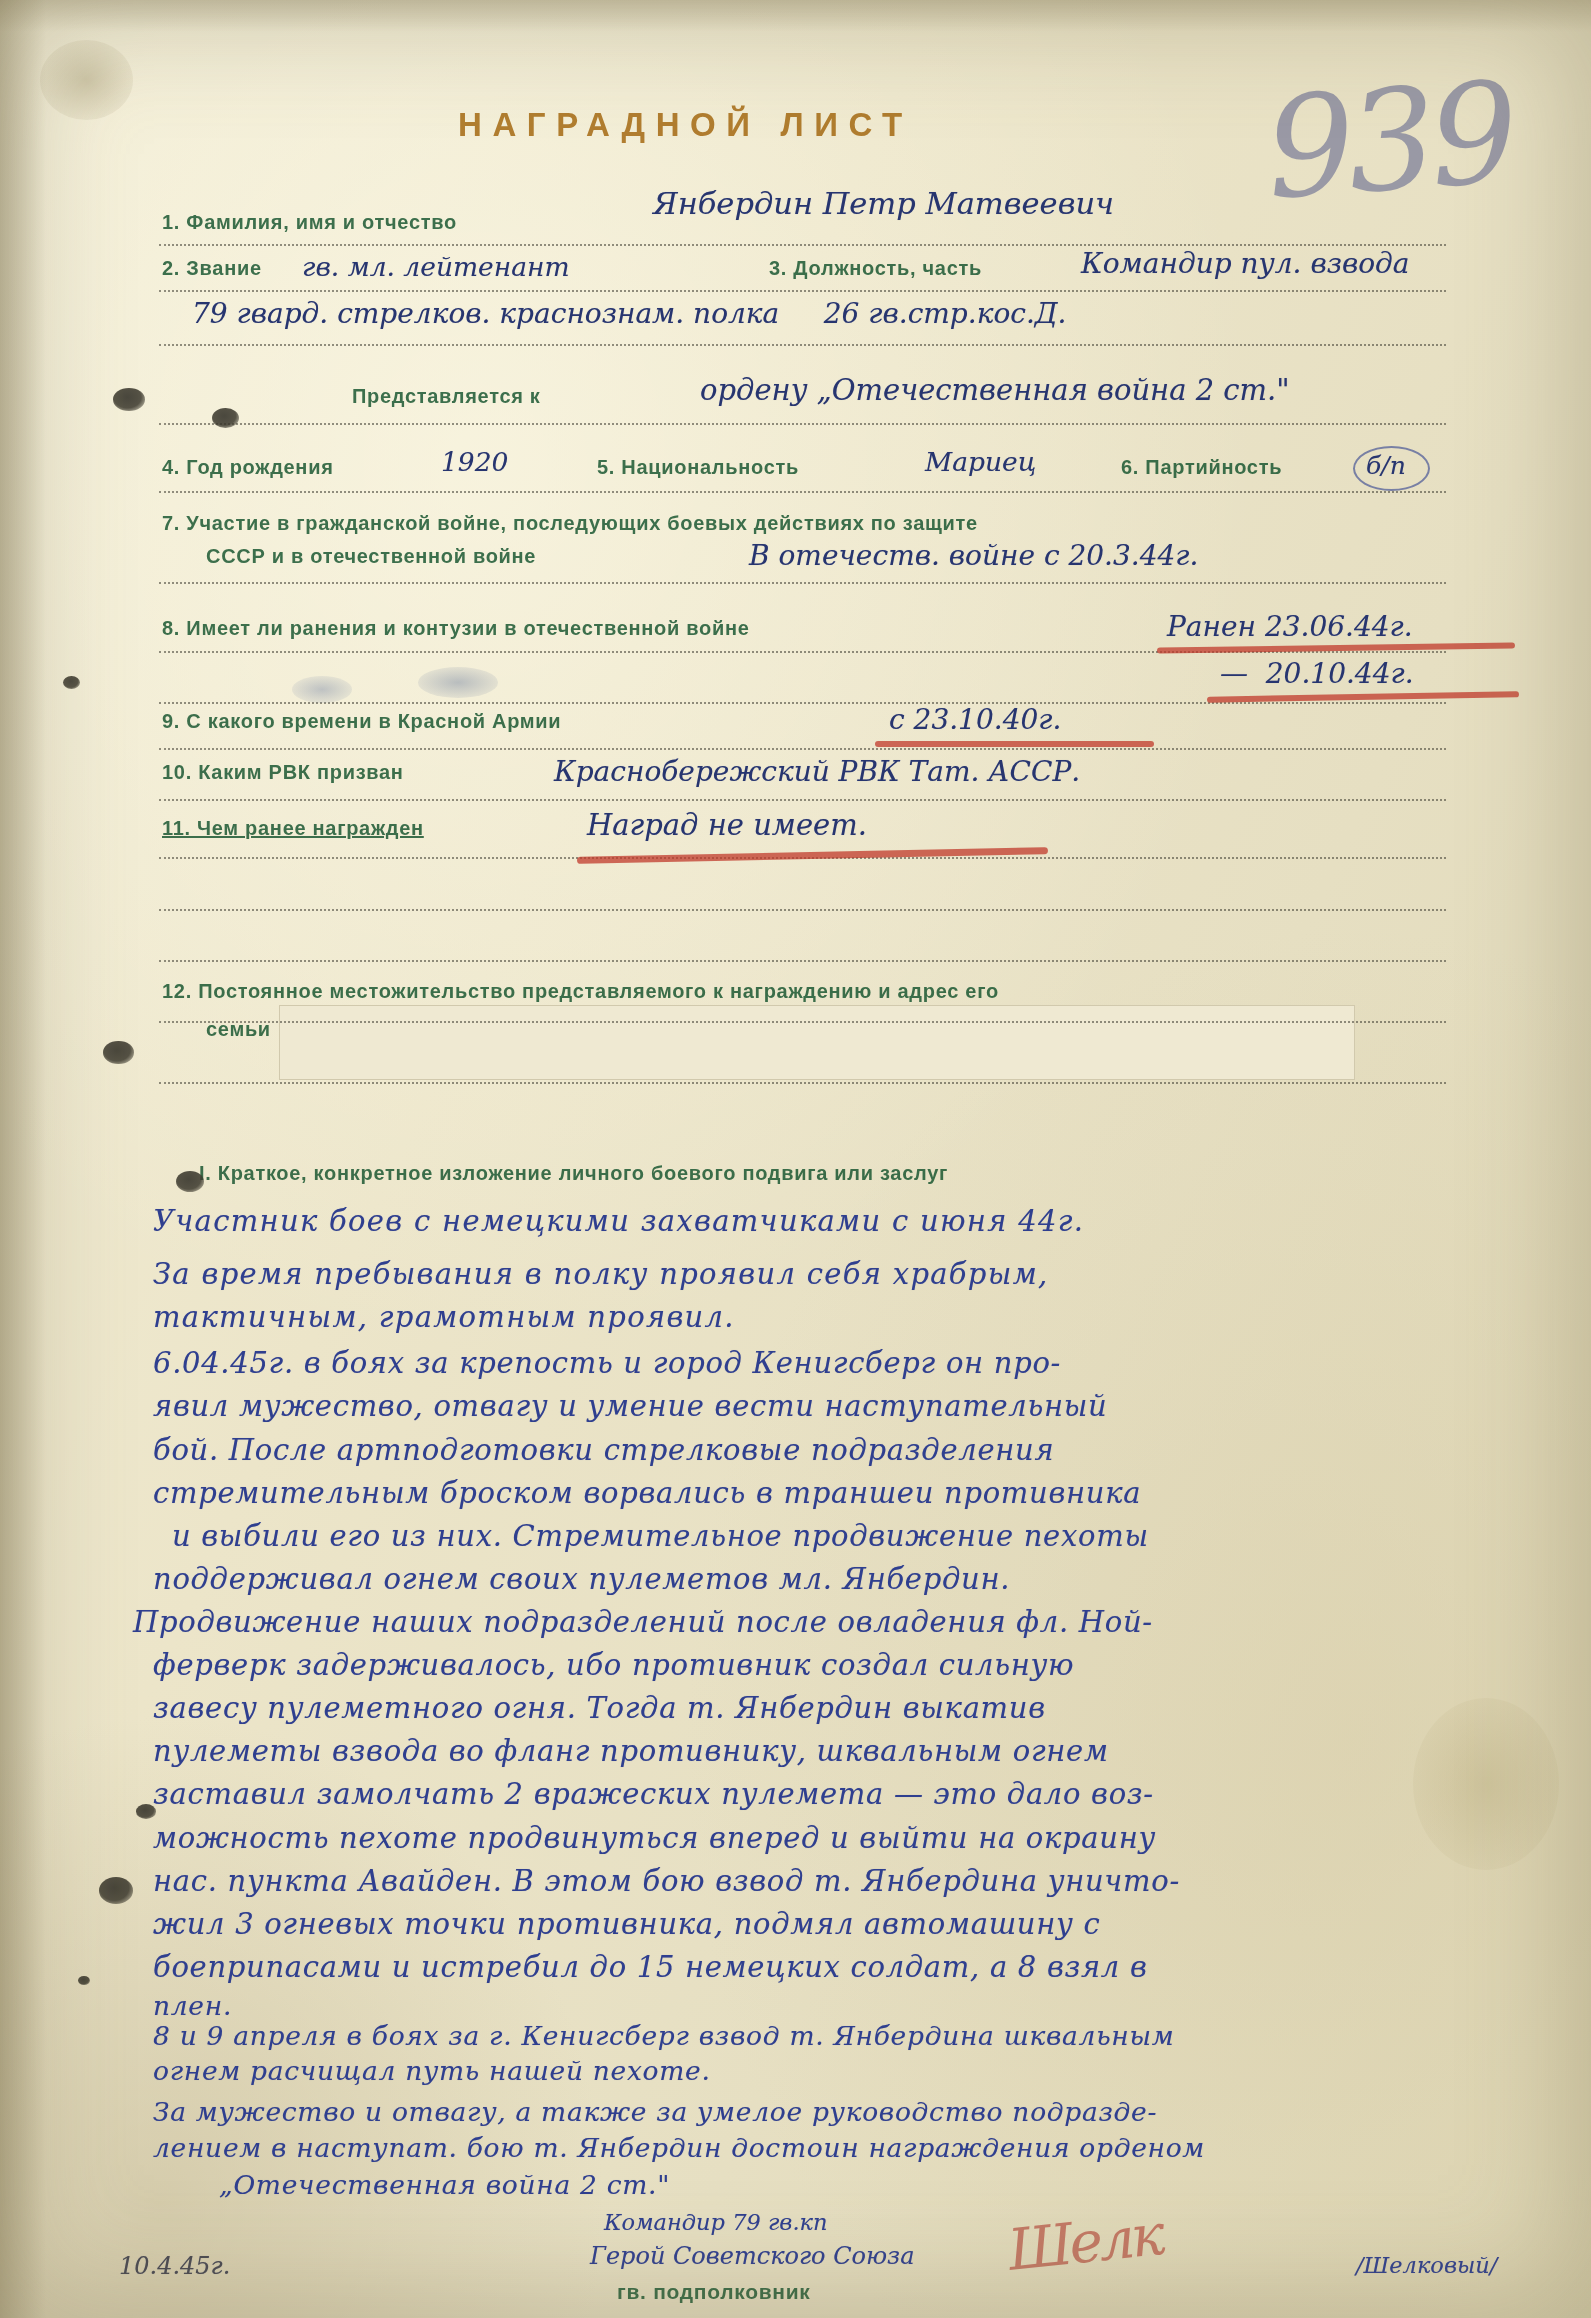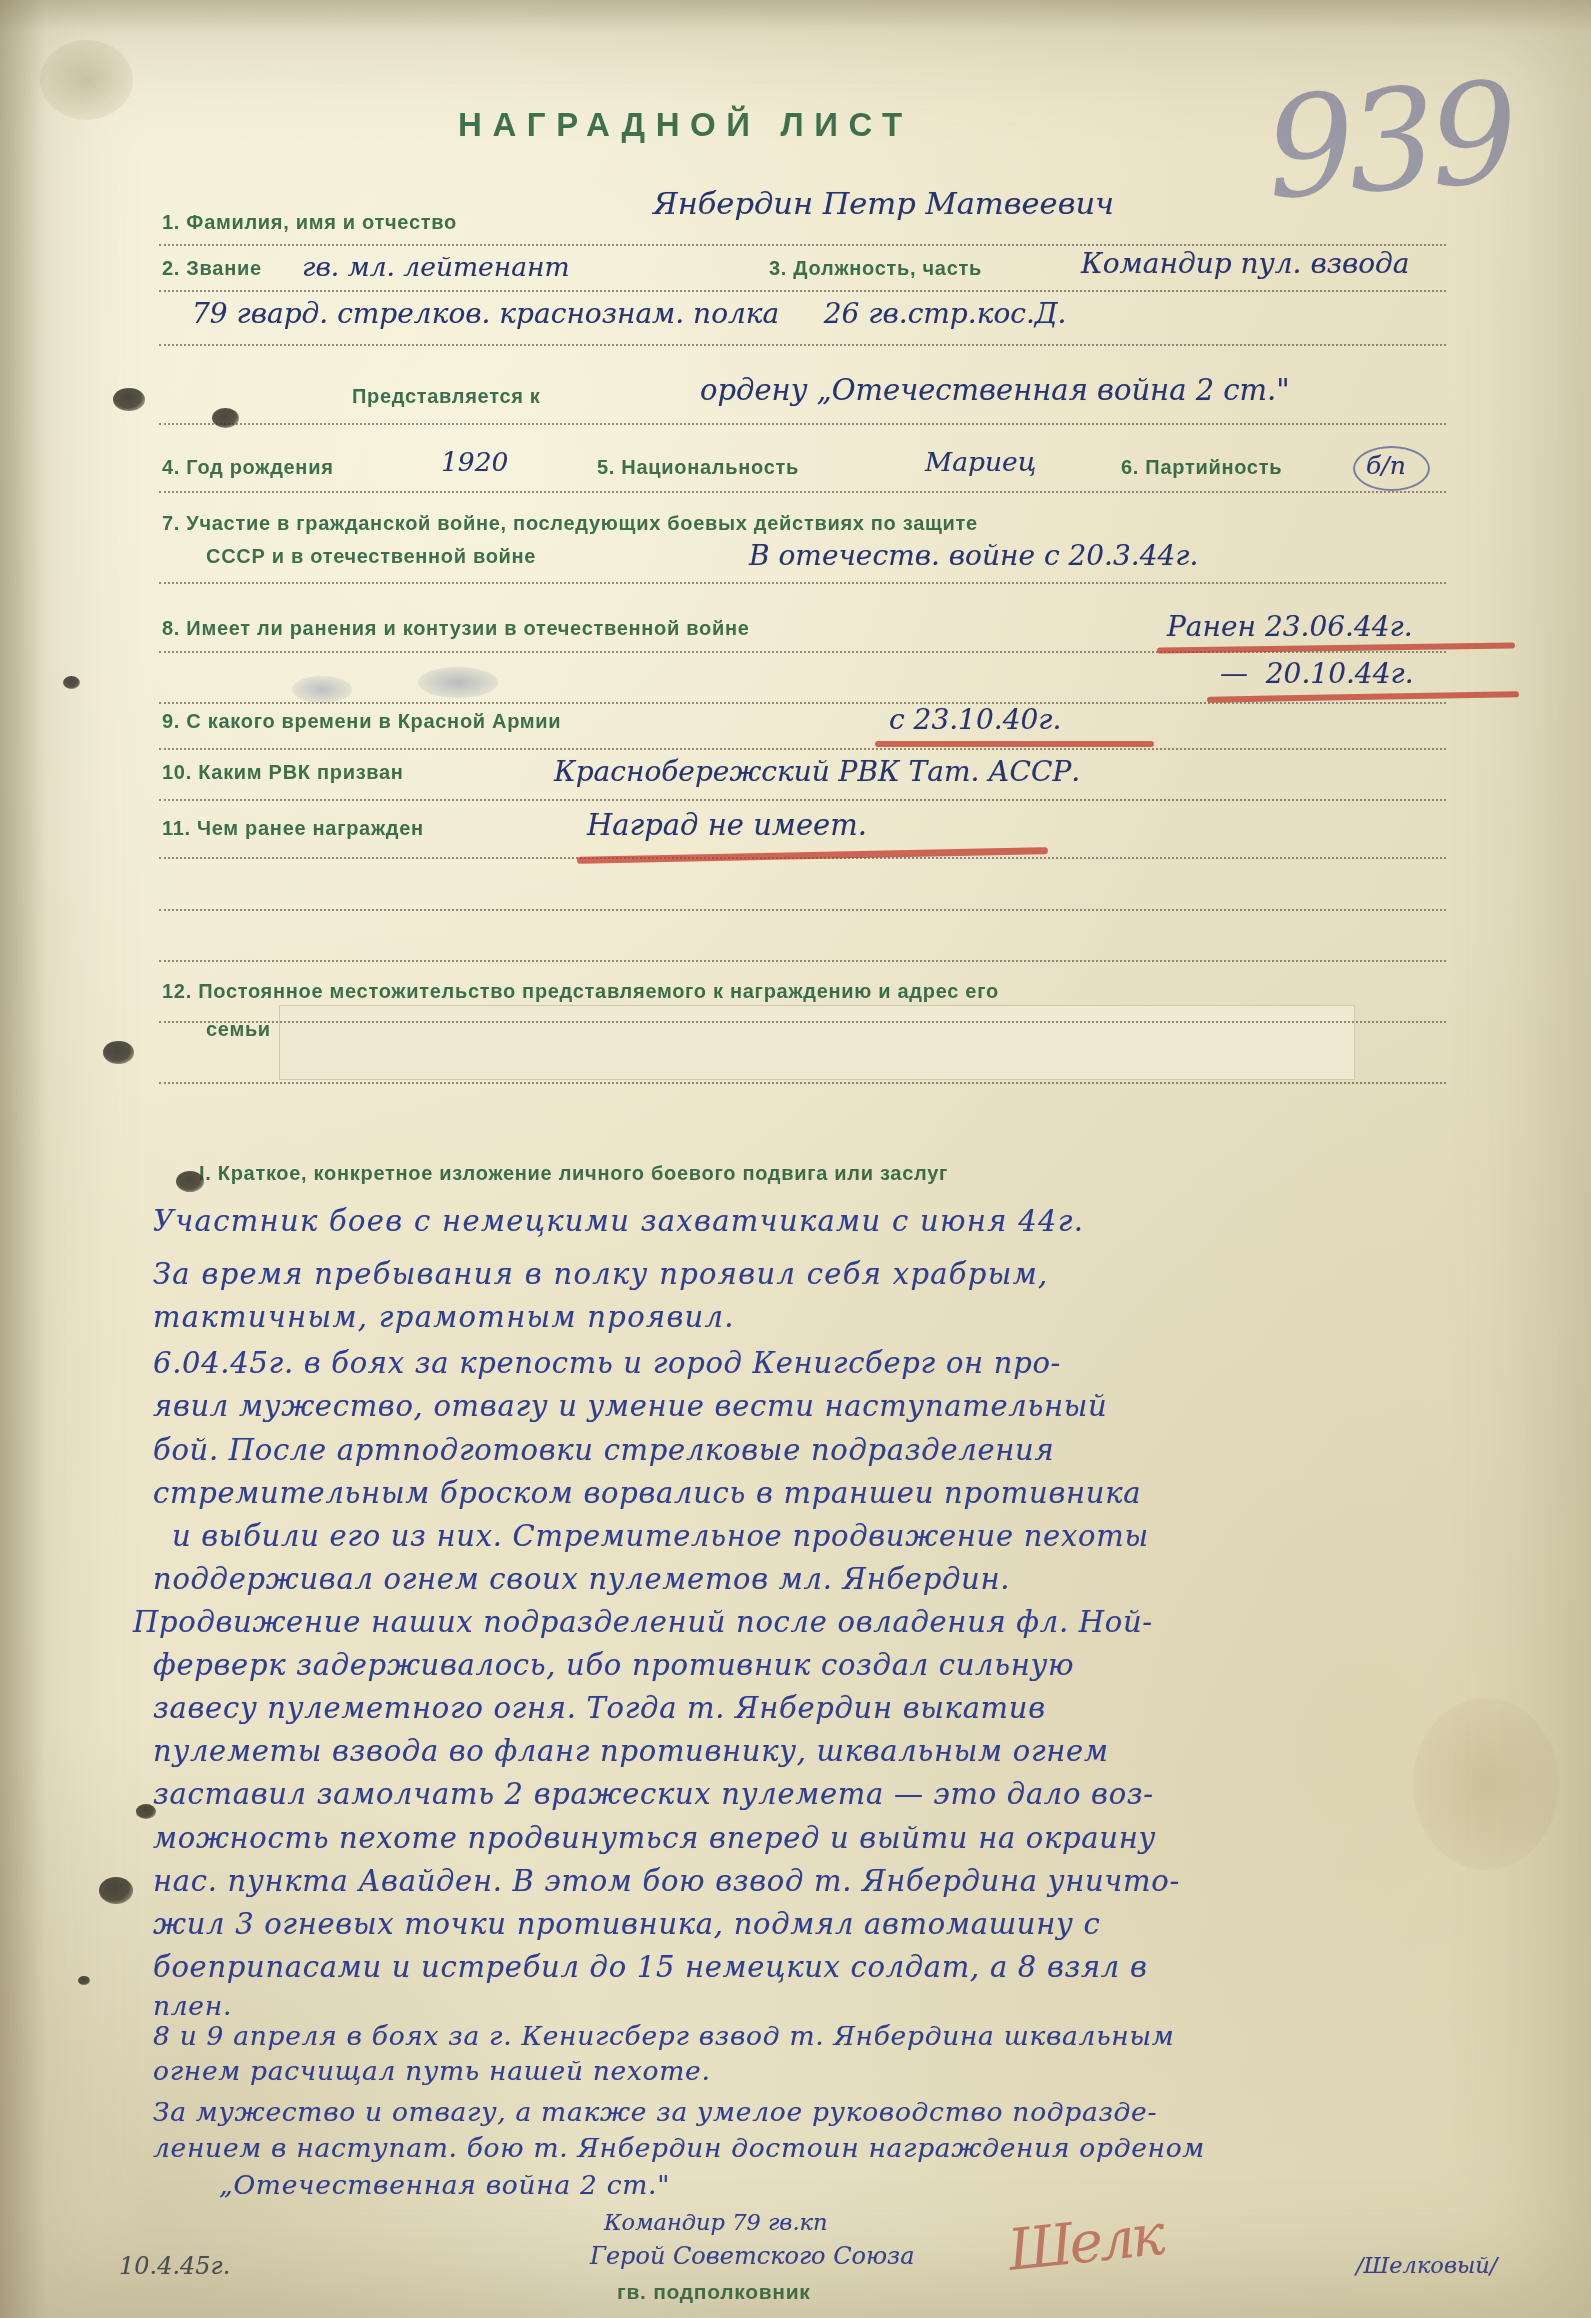--- a/index.html
+++ b/index.html
@@ -65,21 +65,21 @@
     opacity: 0.82;
   }
 
   .title {
     position: absolute;
     left: 458px;
     top: 106px;
     font-size: 33px;
     letter-spacing: 10.6px;
     font-weight: 700;
-    color: #14532d;
+    color: #a16207;
     opacity: 0.8;
   }
 
   
   .hand {
     position: absolute;
     color: #2f3f8f;
     font-family: "DejaVu Serif", serif;
     font-style: italic;
     white-space: nowrap;
@@ -207,21 +207,21 @@
 
   <div class="printed" style="left:162px; top:710px; font-size:20px;">9. С какого времени в Красной Армии</div>
   <div class="rule" style="left:159px; top:748px; width:1287px;"></div>
   <div class="hand dark" style="left:889px; top:703px; font-size:28px;">с 23.10.40г.</div>
   <div class="redmark" style="left:875px; top:741px; width:279px; height:6px;"></div>
 
   <div class="printed" style="left:162px; top:761px; font-size:20px;">10. Каким РВК призван</div>
   <div class="rule" style="left:159px; top:799px; width:1287px;"></div>
   <div class="hand dark" style="left:554px; top:755px; font-size:28px;">Краснобережский РВК Тат. АССР.</div>
 
-  <div class="printed" style="left:162px; top:817px; font-size:20px;">11. Чем ранее награжден</div>
+  <div class="printed" style="left:162px; top:817px; font-size:20px;text-decoration:underline;">11. Чем ранее награжден</div>
   <div class="rule" style="left:159px; top:857px; width:1287px;"></div>
   <div class="hand dark" style="left:587px; top:808px; font-size:29px;">Наград не имеет.</div>
   <div class="redmark" style="left:577px; top:852px; width:471px; height:7.3px; transform:rotate(-1.2deg);"></div>
 
   <div class="rule" style="left:159px; top:909px; width:1287px;"></div>
   <div class="rule" style="left:159px; top:960px; width:1287px;"></div>
 
   <div class="printed" style="left:162px; top:980px; font-size:20px;">12. Постоянное местожительство представляемого к награждению и адрес его</div>
   <div class="printed" style="left:206px; top:1018px; font-size:20px;">семьи</div>
   <div class="redaction" style="left:279px; top:1005px; width:1074px; height:73px;"></div>

